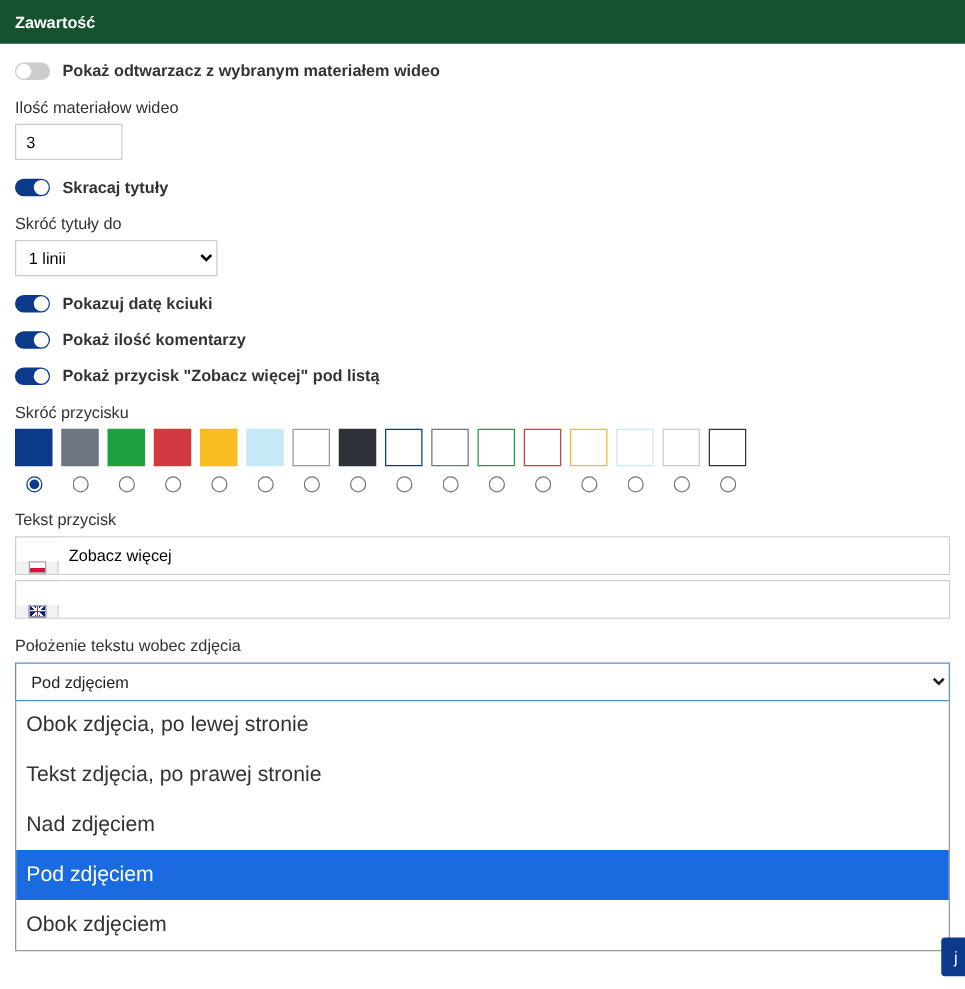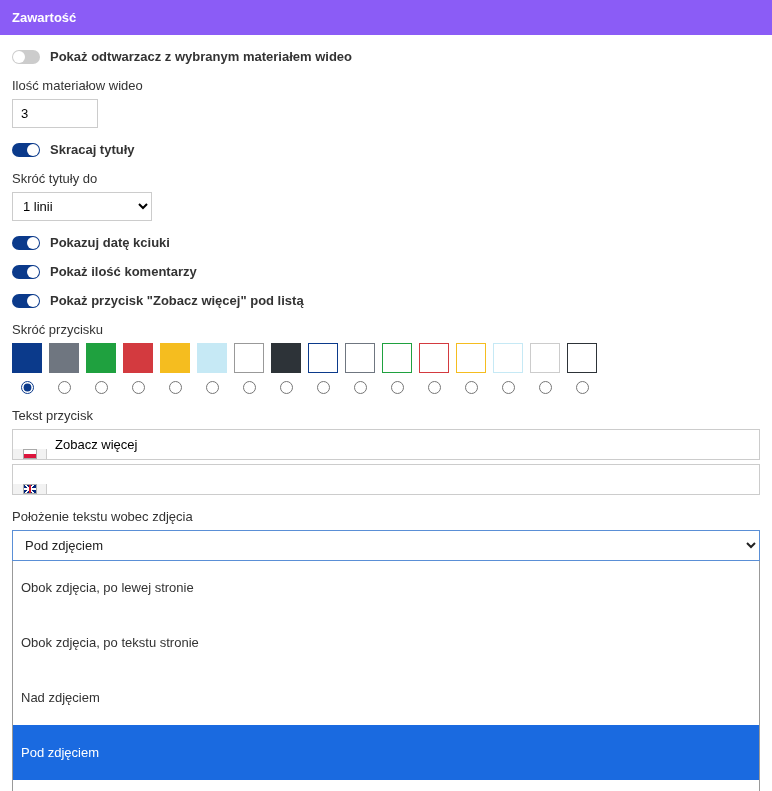--- a/index.html
+++ b/index.html
@@ -4,21 +4,21 @@
 <style>
   * { box-sizing: border-box; margin: 0; padding: 0; }
   body {
     font-family: -apple-system, BlinkMacSystemFont, "Segoe UI", Arial, sans-serif;
     font-size: 13px;
     color: #333;
     background: #fff;
     width: 772px;
   }
   .header {
-    background: #8b5cf6;
+    background: #14532d;
     color: #fff;
     font-weight: bold;
     padding: 10px 12px;
     font-size: 13px;
   }
   .content { padding: 14px 12px 40px 12px; }
   .row { margin-bottom: 14px; }
   .toggle-row {
     display: flex;
     align-items: center;
@@ -52,21 +52,21 @@
     margin-bottom: 6px;
     display: block;
   }
   .num-input {
     width: 86px;
     padding: 6px 8px;
     border: 1px solid #ccc;
     font-size: 13px;
   }
   .select-input {
-    width: 140px;
+    width: 162px;
     padding: 5px 6px;
     border: 1px solid #ccc;
     font-size: 13px;
     background: #fff;
   }
   .swatch-row { display: flex; gap: 7px; margin-bottom: 4px; }
   .swatch {
     width: 30px;
     height: 30px;
     cursor: pointer;
@@ -117,22 +117,22 @@
     background: #fff;
     color: #222;
   }
   .dropdown-list {
     border: 1px solid #999;
     border-top: none;
     background: #fff;
     margin-top: -1px;
   }
   .dropdown-option {
-    padding: 20px 8px;
-    font-size: 13px;
+    padding: 10px 8px;
+    font-size: 17px;
     cursor: pointer;
   }
   .dropdown-option.selected {
     background: #1a6ae0;
     color: #fff;
   }
   .flag-pl {
     width: 14px; height: 10px;
     background: linear-gradient(to bottom, #fff 0 50%, #dc143c 50% 100%);
     border: 1px solid #aaa;
@@ -311,21 +311,21 @@
       </div>
     </div>
 
     <div class="row" style="margin-bottom:0">
       <label class="field-label">Położenie tekstu wobec zdjęcia</label>
       <select class="wide-select">
         <option>Pod zdjęciem</option>
       </select>
       <div class="dropdown-list" id="dropdown-list">
           <div class="dropdown-option">Obok zdjęcia, po lewej stronie</div>
-          <div class="dropdown-option">Obok zdjęcia, po tekstu stronie</div>
+          <div class="dropdown-option">Tekst zdjęcia, po prawej stronie</div>
           <div class="dropdown-option">Nad zdjęciem</div>
           <div class="dropdown-option selected">Pod zdjęciem</div>
           <div class="dropdown-option">Obok zdjęciem</div>
         </div>
     </div>
 
   </div>
 
   <div class="bottom-btn">
     <span>j</span>

